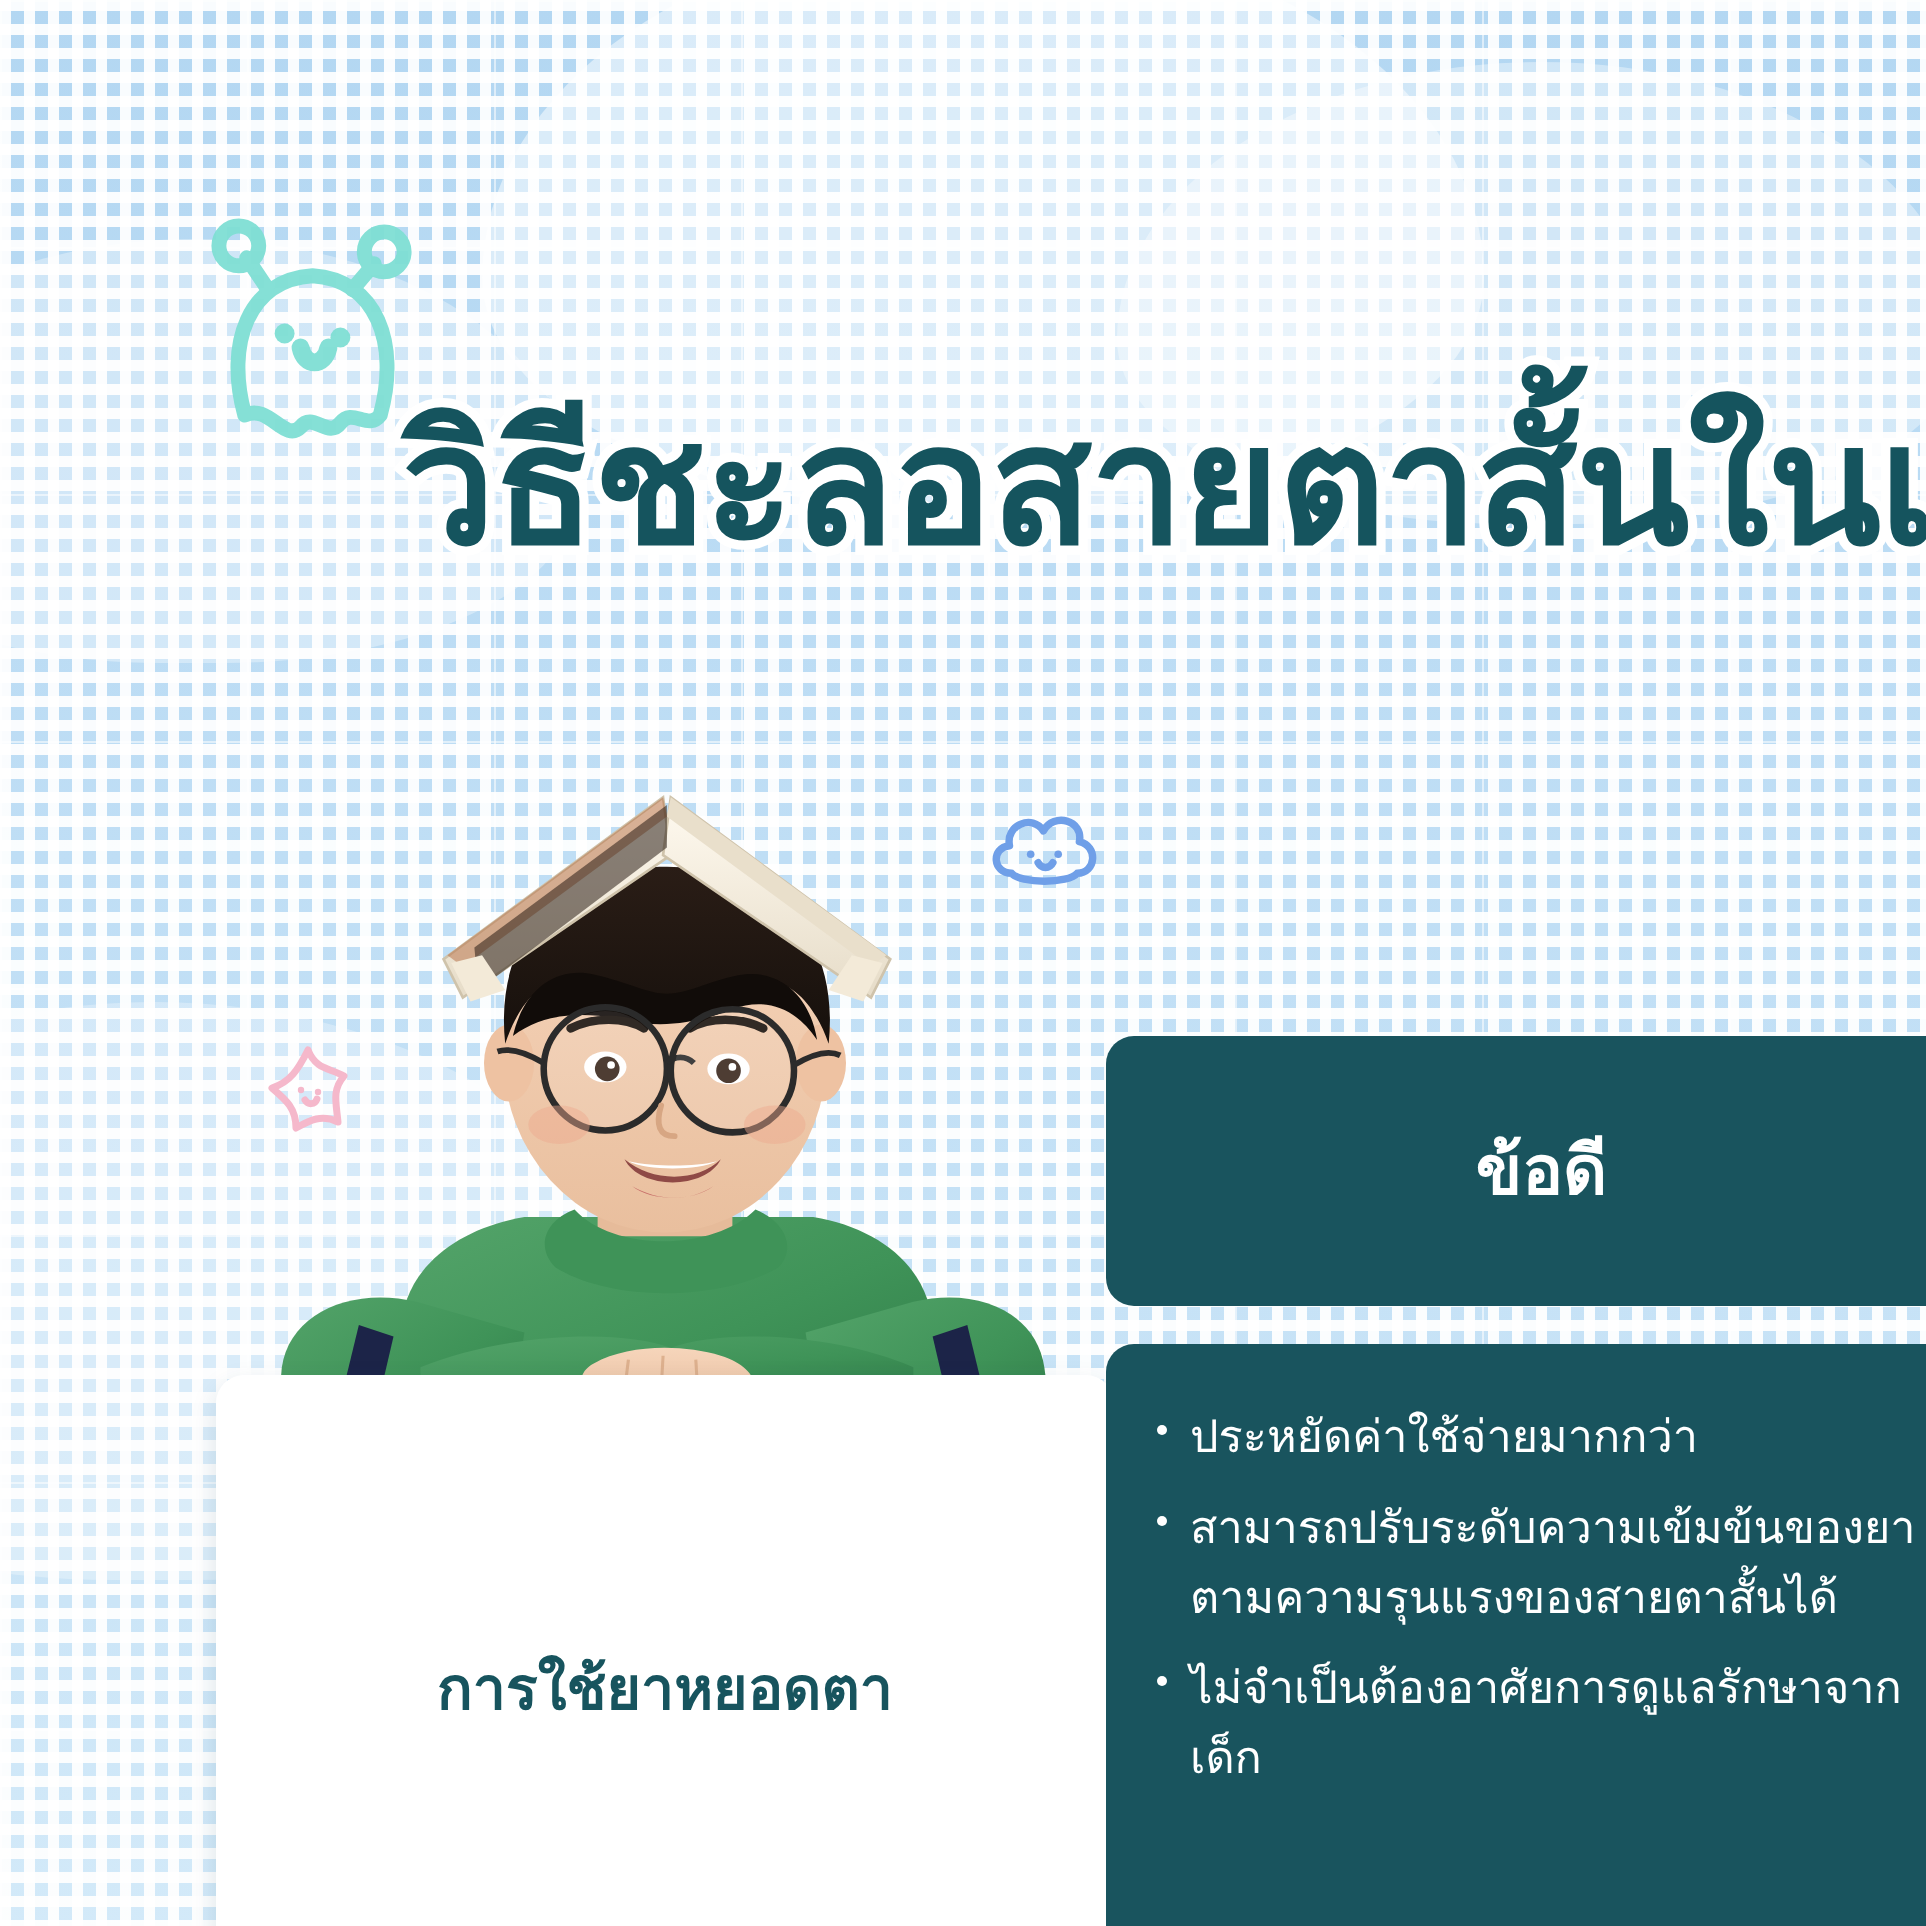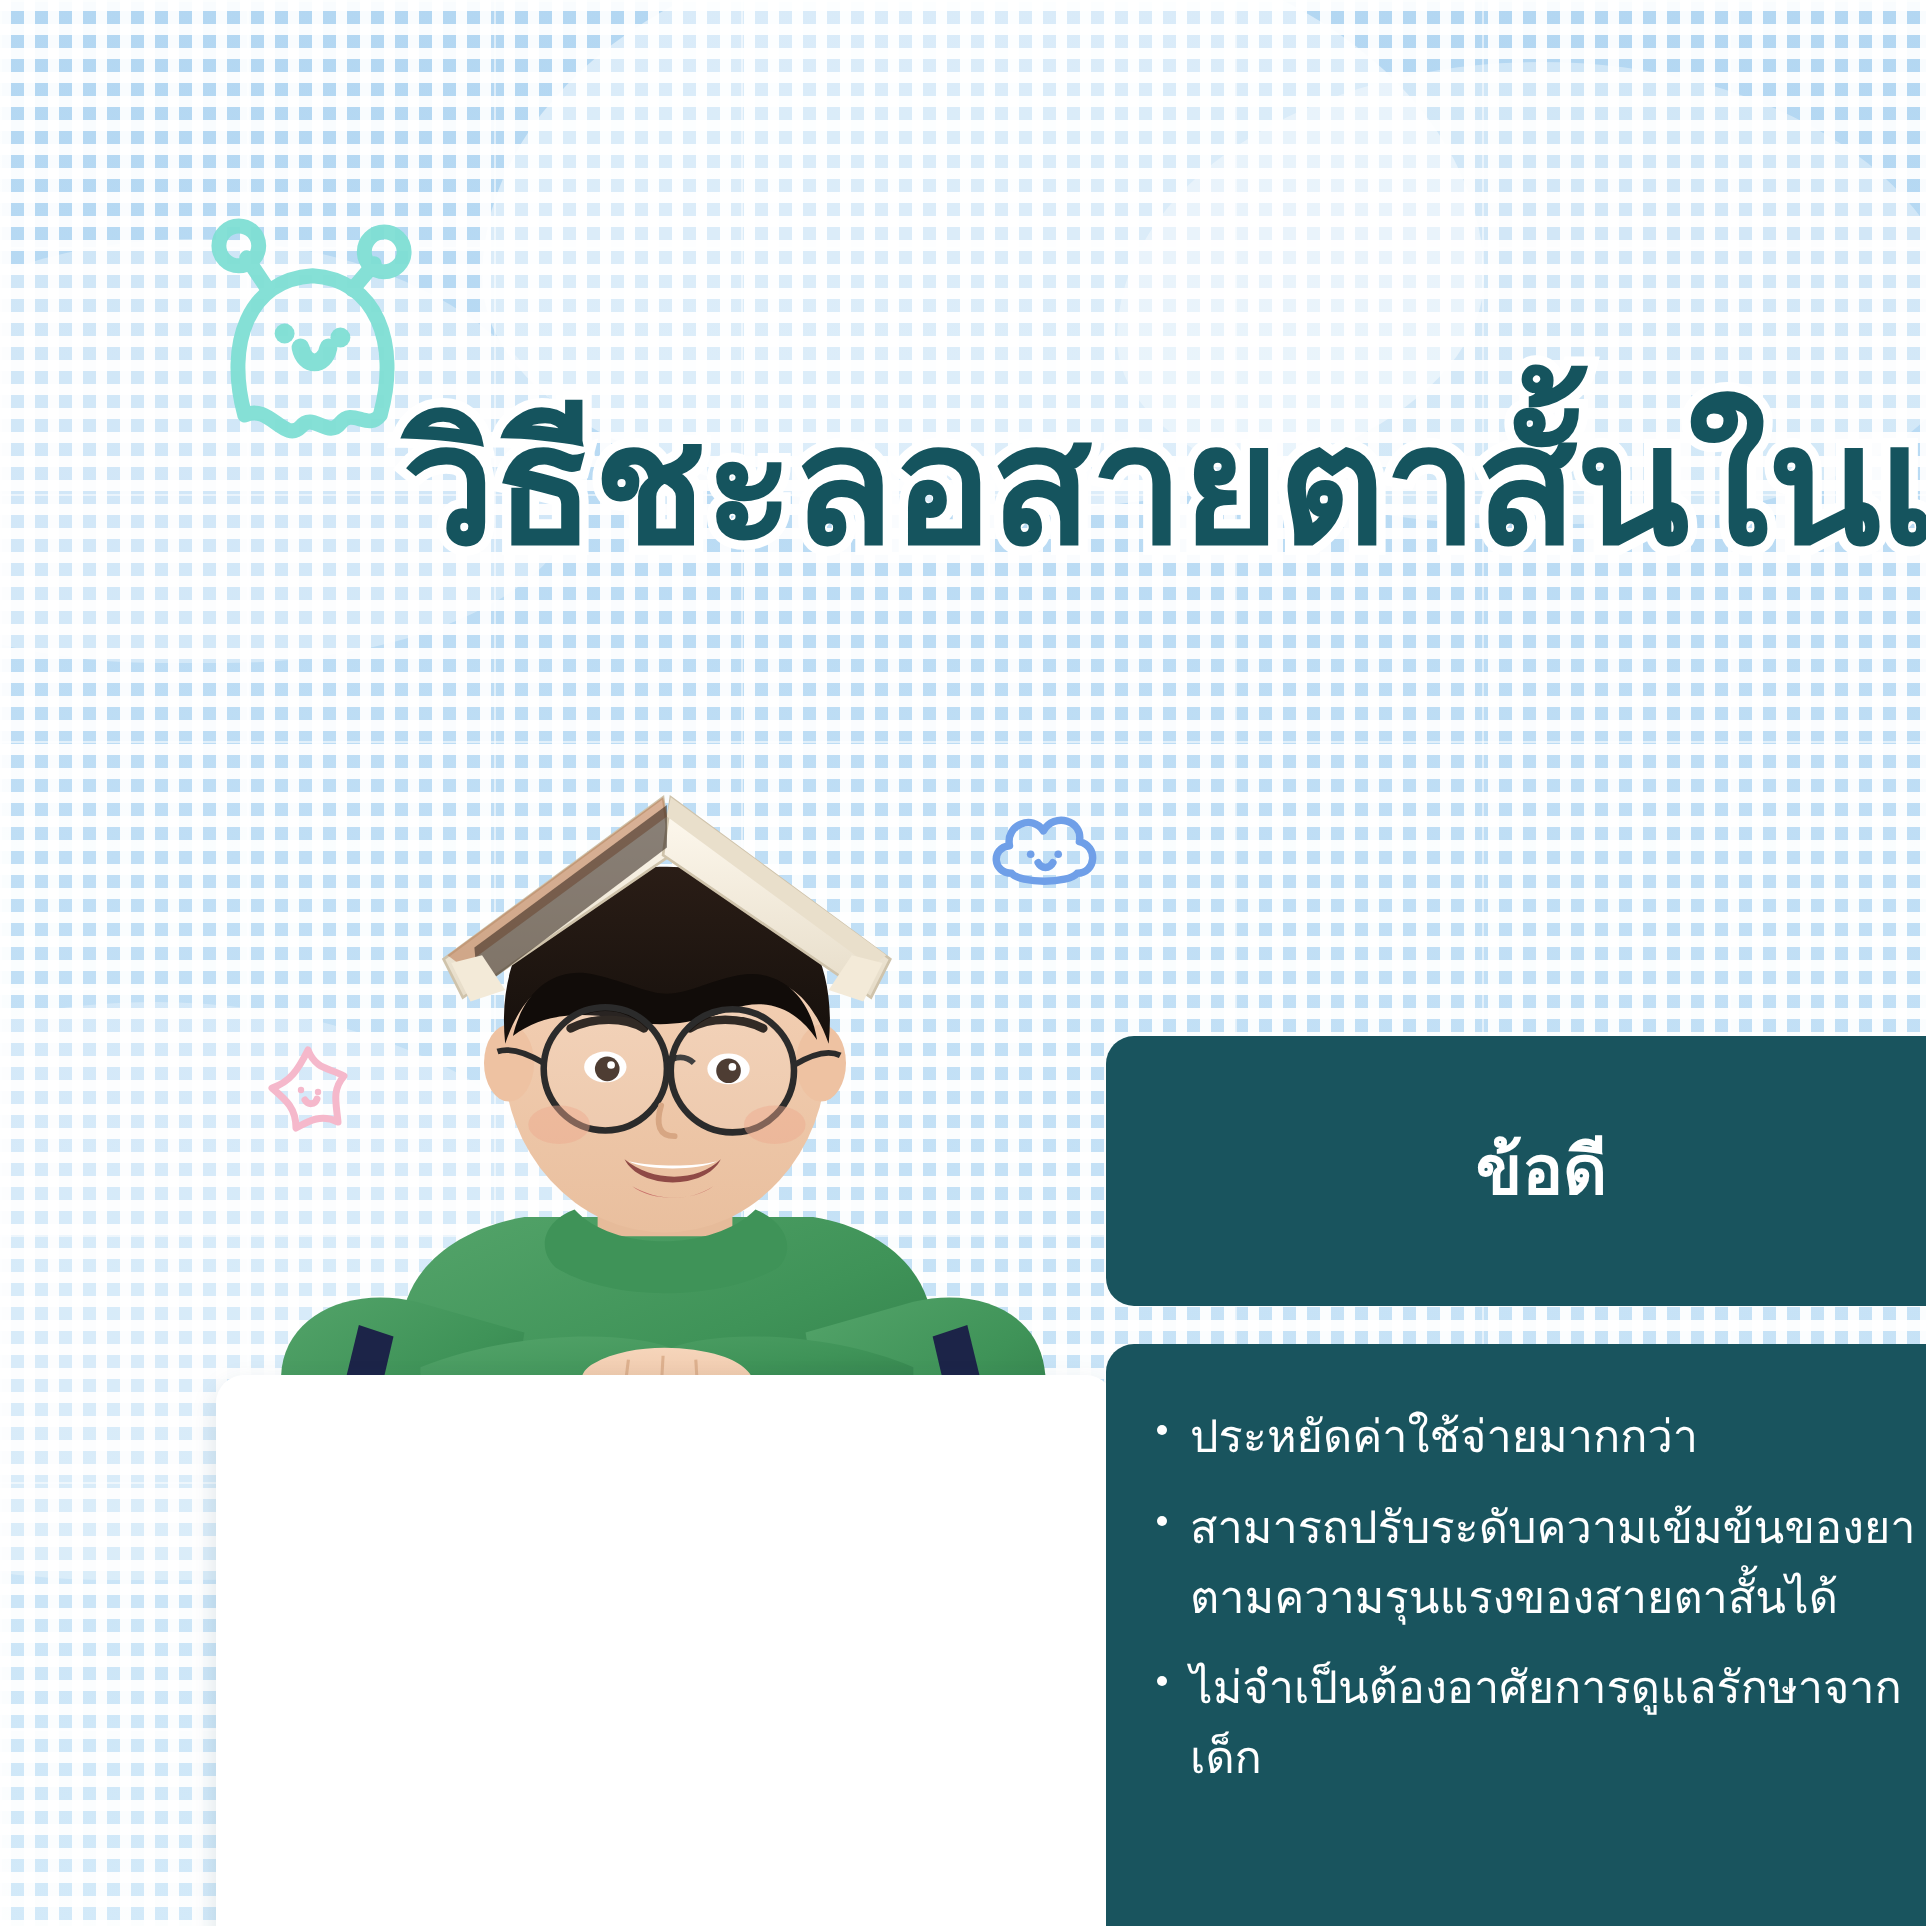--- a/index.html
+++ b/index.html
@@ -208,21 +208,21 @@
     <ellipse cx="178" cy="192" rx="16" ry="10" fill="#eda98e" opacity=".45"></ellipse>
     <ellipse cx="290" cy="192" rx="16" ry="10" fill="#eda98e" opacity=".45"></ellipse>
   </svg>
 
   <div class="head-card head-pros">
     <span>ข้อดี</span>
   </div>
 
   <div class="white-card wc1">
     <span>
-      <br>
+      <span>การใช้ยาหยอดตา</span><br>
     </span>
   </div>
 
   <div class="bullet-card bc-pros bp1">
     <ul class="blist">
       <li>ประหยัดค่าใช้จ่ายมากกว่า</li>
       <li>สามารถปรับระดับความเข้มข้นของยาตามความรุนแรงของสายตาสั้นได้</li>
       <li>ไม่จำเป็นต้องอาศัยการดูแลรักษาจากเด็ก</li>
     </ul>
   </div>

